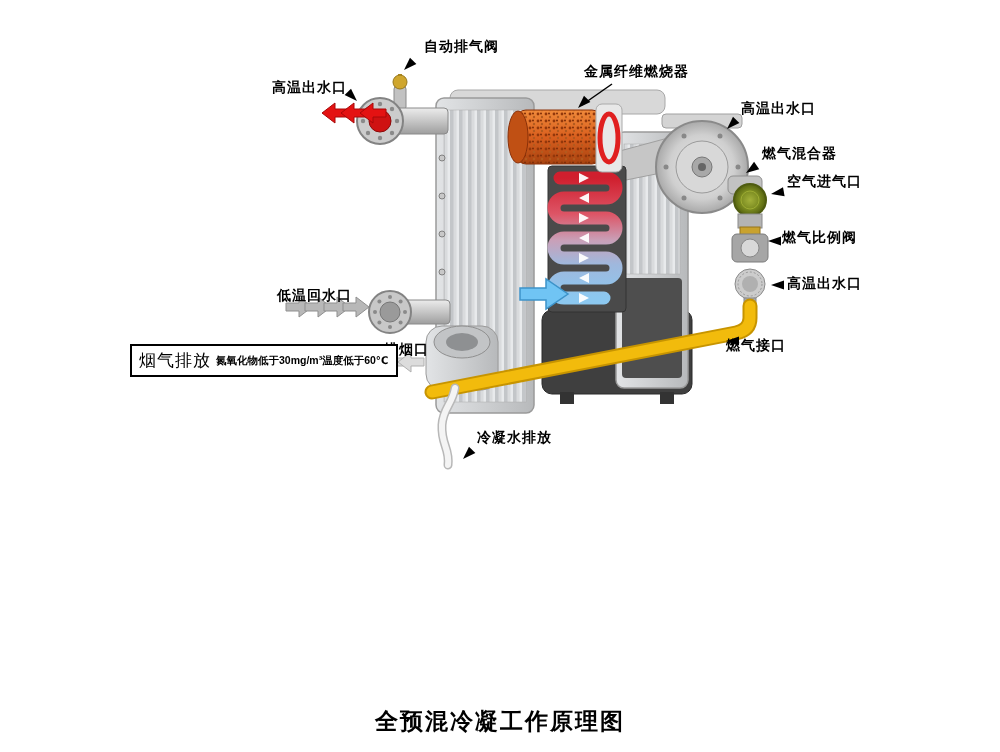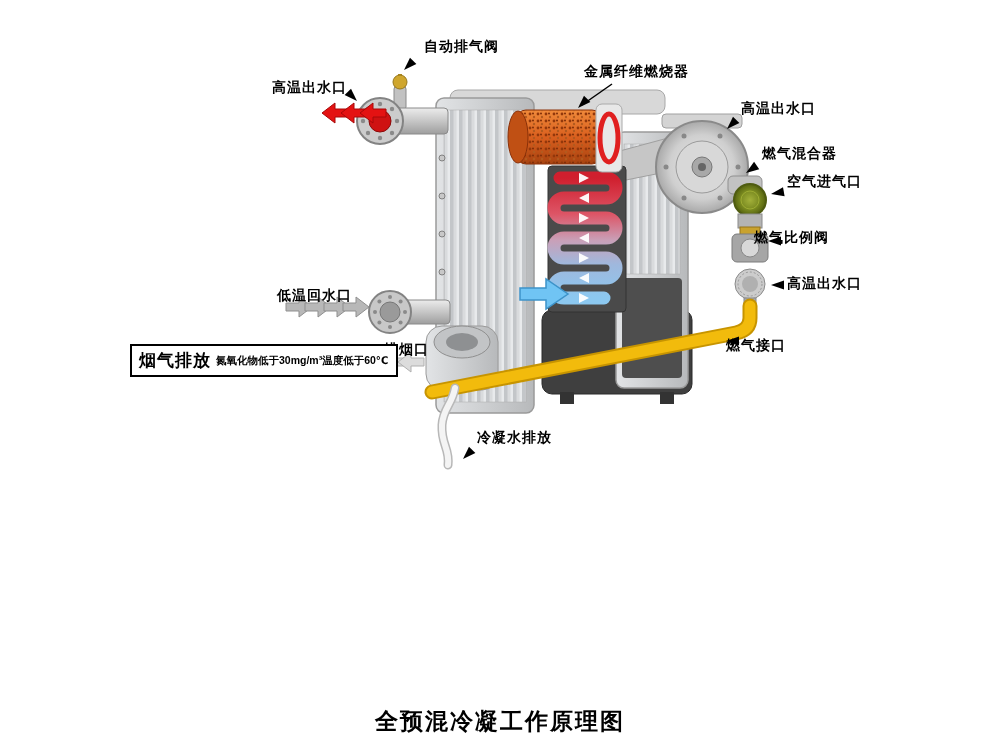--- a/index.html
+++ b/index.html
@@ -7,21 +7,21 @@
   .stage { position: relative; width: 1000px; height: 752px; background: #ffffff; overflow: hidden; }
   .stage svg { position: absolute; left: 0; top: 0; }
   .lbl {
     position: absolute; font-size: 14px; font-weight: bold; color: #000;
     white-space: nowrap; letter-spacing: 1px;
   }
   .flue-box {
     position: absolute; display: flex; align-items: center; gap: 5px;
     border: 2px solid #000; padding: 3px 7px; background: #fff;
   }
-  .flue-title { font-size: 17px; font-weight: bold; letter-spacing: 1px; white-space: nowrap; }
+  .flue-title { font-size: 17px; font-weight: normal; letter-spacing: 1px; white-space: nowrap; }
   .flue-lines { display: flex; flex-direction: row; font-size: 10.5px; font-weight: bold; line-height: 1.3; white-space: nowrap; }
   .main-title {
     position: absolute; left: 0; right: 0; top: 706px; text-align: center;
     font-size: 23px; font-weight: bold; letter-spacing: 2px; color: #000;
   }
 </style>
 </head>
 <body>
 
 <div class="stage">
@@ -258,21 +258,21 @@
         </g>
     </g>
   </svg>
 
   <div class="lbl" style="left:424px; top:38px">自动排气阀</div>
   <div class="lbl" style="left:272px; top:79px">高温出水口</div>
   <div class="lbl" style="left:584px; top:63px">金属纤维燃烧器</div>
   <div class="lbl" style="left:741px; top:100px">高温出水口</div>
   <div class="lbl" style="left:762px; top:145px">燃气混合器</div>
   <div class="lbl" style="left:787px; top:173px">空气进气口</div>
-  <div class="lbl" style="left:754px; top:229px">燃气比例阀</div>
+  <div class="lbl" style="left:782px; top:229px">燃气比例阀</div>
   <div class="lbl" style="left:787px; top:275px">高温出水口</div>
   <div class="lbl" style="left:726px; top:337px">燃气接口</div>
   <div class="lbl" style="left:277px; top:287px">低温回水口</div>
   <div class="lbl" style="left:384px; top:341px">排烟口</div>
   <div class="lbl" style="left:477px; top:429px">冷凝水排放</div>
 
   <div class="flue-box" style="left:130px; top:344px">
     <span class="flue-title">烟气排放</span>
     <span class="flue-lines">
       <span>氮氧化物低于30mg/m³</span>

